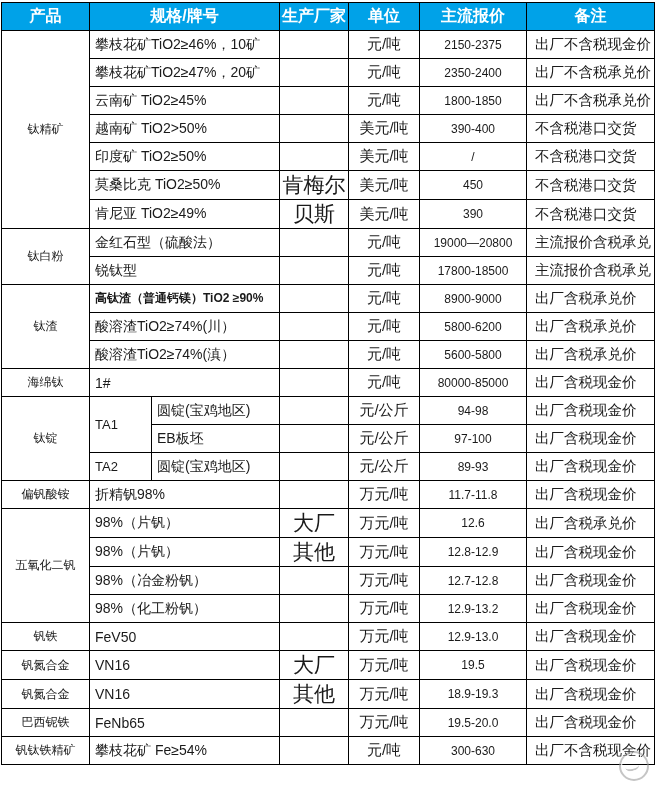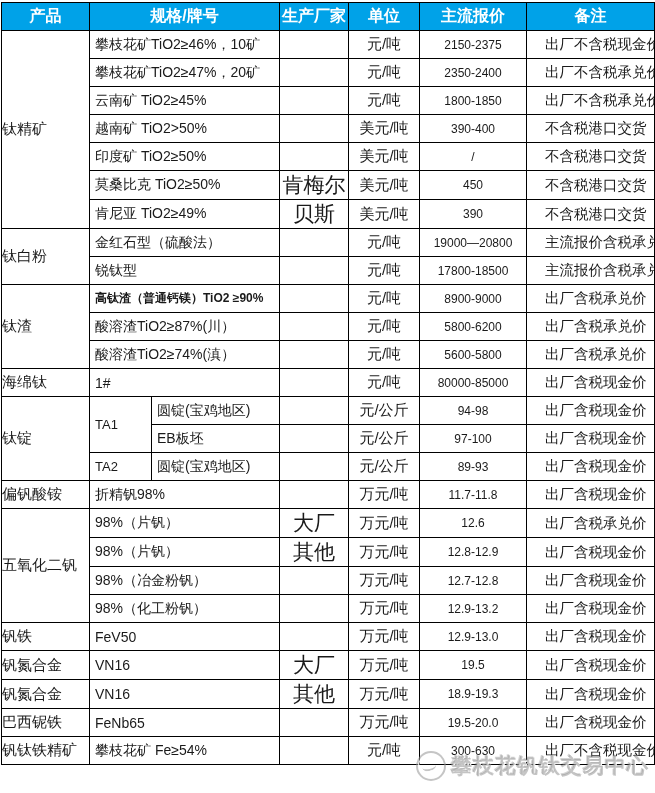--- a/index.html
+++ b/index.html
@@ -33,22 +33,22 @@
   .price-table th {
     background: #00a2e8;
     color: #ffffff;
     font-size: 16px;
     font-weight: bold;
     text-align: center;
     border-color: #000000;
     margin-top: 16px;
   }
   td.c-product {
-    text-align: left;
-    font-size: 15px;
+    text-align: center;
+    font-size: 12px;
   }
   td.c-grade {
     text-align: left;
     padding-left: 5px;
     font-size: 13px;
   }
   td.c-type {
     text-align: left;
     padding-left: 5px;
     font-size: 14px;
@@ -70,21 +70,21 @@
   td.c-unit {
     text-align: center;
     font-size: 15px;
   }
   td.c-price {
     text-align: center;
     font-size: 12px;
   }
   td.c-remark {
     text-align: left;
-    padding-left: 18px;
+    padding-left: 8px;
     font-size: 14.5px;
   }
   .watermark {
     position: absolute;
     top: 751px;
     right: 6px;
     display: flex;
     align-items: center;
     gap: 5px;
     pointer-events: none;
@@ -207,21 +207,21 @@
         </tr>
         <tr>
           <td rowspan="3" class="c-product">钛渣</td>
           <td colspan="2" class="c-spec small">高钛渣（普通钙镁）TiO2 ≥90%</td>
           <td class="c-mfr"></td>
           <td class="c-unit">元/吨</td>
           <td class="c-price">8900-9000</td>
           <td class="c-remark">出厂含税承兑价</td>
         </tr>
         <tr>
-          <td colspan="2" class="c-spec">酸溶渣TiO2≥87%(川）</td>
+          <td colspan="2" class="c-spec">酸溶渣TiO2≥74%(川）</td>
           <td class="c-mfr"></td>
           <td class="c-unit">元/吨</td>
           <td class="c-price">5800-6200</td>
           <td class="c-remark">出厂含税承兑价</td>
         </tr>
         <tr>
           <td colspan="2" class="c-spec">酸溶渣TiO2≥74%(滇）</td>
           <td class="c-mfr"></td>
           <td class="c-unit">元/吨</td>
           <td class="c-price">5600-5800</td>
@@ -334,16 +334,15 @@
           <td class="c-mfr"></td>
           <td class="c-unit">元/吨</td>
           <td class="c-price">300-630</td>
           <td class="c-remark">出厂不含税现金价</td>
         </tr>
       </tbody>
   </table>
 
   <div class="watermark">
     <span class="wm-logo"></span>
-    <span class="wm-text">攀枝花钒钛交易中心</span>
   </div>
 
 </div>
 
 </body></html>

